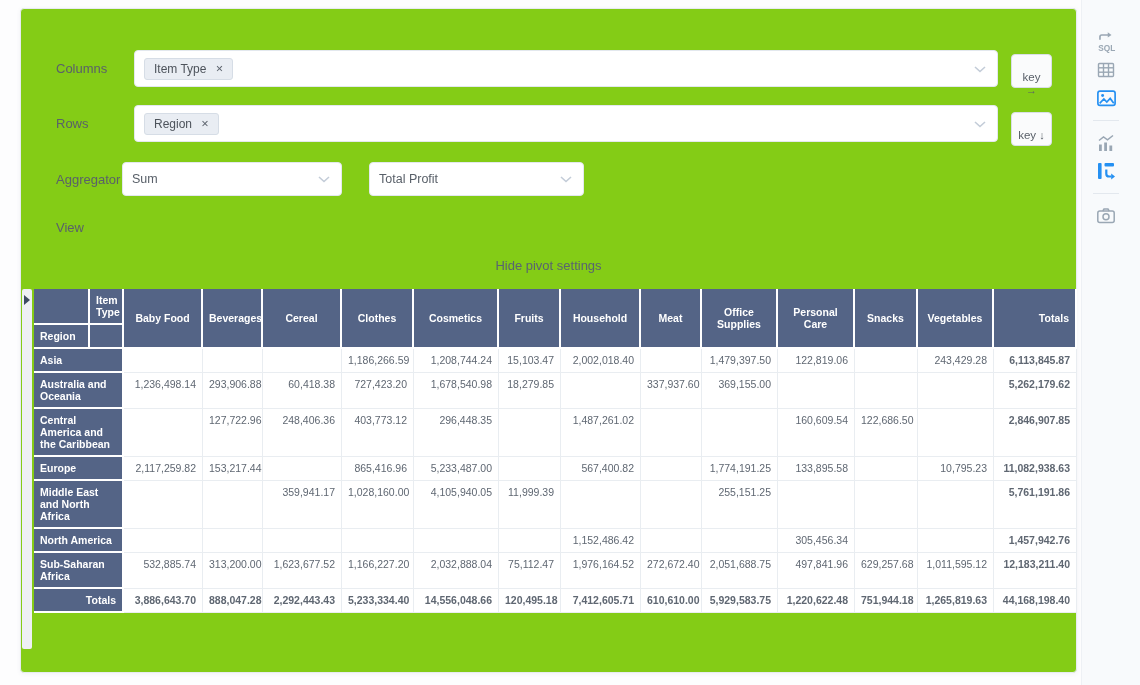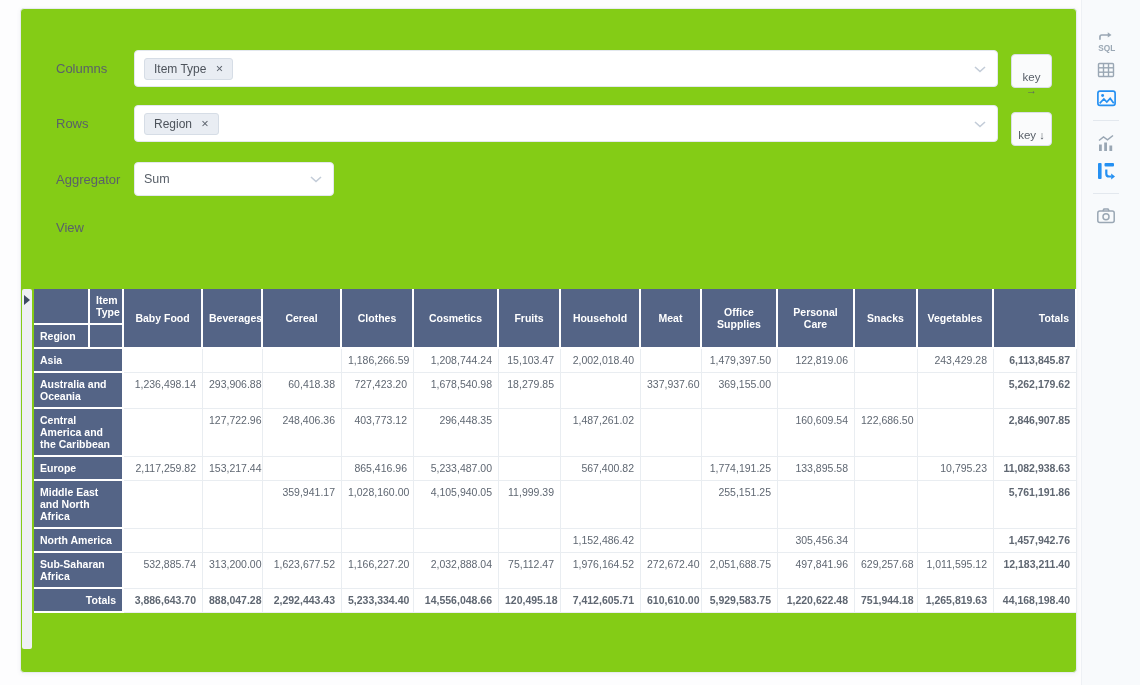--- a/index.html
+++ b/index.html
@@ -18,21 +18,21 @@
   }
   .ctrl-label{ position:absolute; left:35px; font-size:13px; color:#5a6169; }
   .select{
     position:absolute; background:#fff; border:1px solid #e3e8ee; border-radius:4px;
     display:flex; align-items:center; padding:0 28px 0 9px; cursor:pointer;
     font-size:12.5px; color:#596069;
   }
   .select .chev{ position:absolute; right:11px; top:50%; margin-top:-3px; }
   .sel-columns{ left:113px; top:41px; width:864px; height:37px; }
   .sel-rows   { left:113px; top:96px; width:864px; height:37px; }
-  .sel-agg    { left:113px; top:153px; width:200px; height:34px; }
+  .sel-agg    { left:101px; top:153px; width:220px; height:34px; }
   .sel-field  { left:348px; top:153px; width:215px; height:34px; }
   .sel-view   { left:113px; top:201px; width:220px; height:34px; }
   .tag{
     background:#e9edf3; border:1px solid #d6dde6; border-radius:3px;
     padding:3px 9px; font-size:12px; color:#4d535b;
     display:inline-flex; align-items:center; gap:9px; cursor:grab;
   }
   .tag-x{ font-size:9.5px; font-weight:bold; color:#5f6670; cursor:pointer; }
   .key-btn{
     position:absolute; left:990px; width:41px;
@@ -131,21 +131,28 @@
     <span>key</span>
     <span class="arrow">↓</span>
   </button>
 
   <div class="select sel-agg">
     <span>Sum</span>
     <svg class="chev" width="12" height="7">
         <polyline points="1,1 6,5.5 11,1" fill="none" stroke="#c3ccd8" stroke-width="1.6"></polyline>
       </svg>
   </div>
-
+  <div class="select sel-field">
+    <span>Total Profit</span>
+    <svg class="chev" width="12" height="7">
+        <polyline points="1,1 6,5.5 11,1" fill="none" stroke="#c3ccd8" stroke-width="1.6"></polyline>
+      </svg>
+  </div>
+
+  <div class="hide-link">Hide pivot settings</div>
 
   <div class="collapse-strip">
     <span class="tri"></span>
   </div>
 
   <div class="table-wrap">
     <table class="pvt">
         <colgroup>
           <col style="width: 56px;">
           <col style="width: 34px;">

